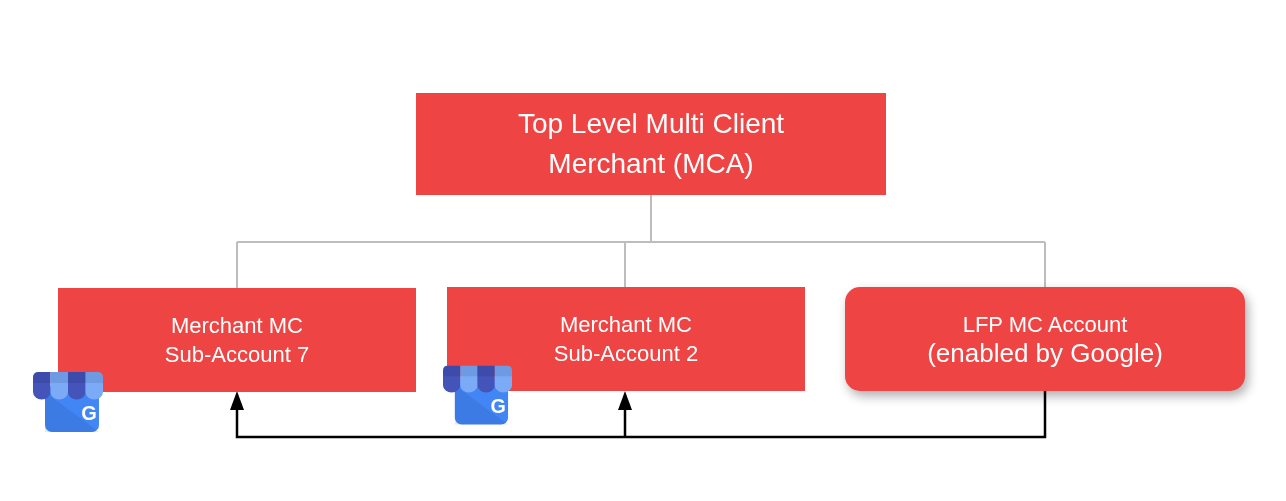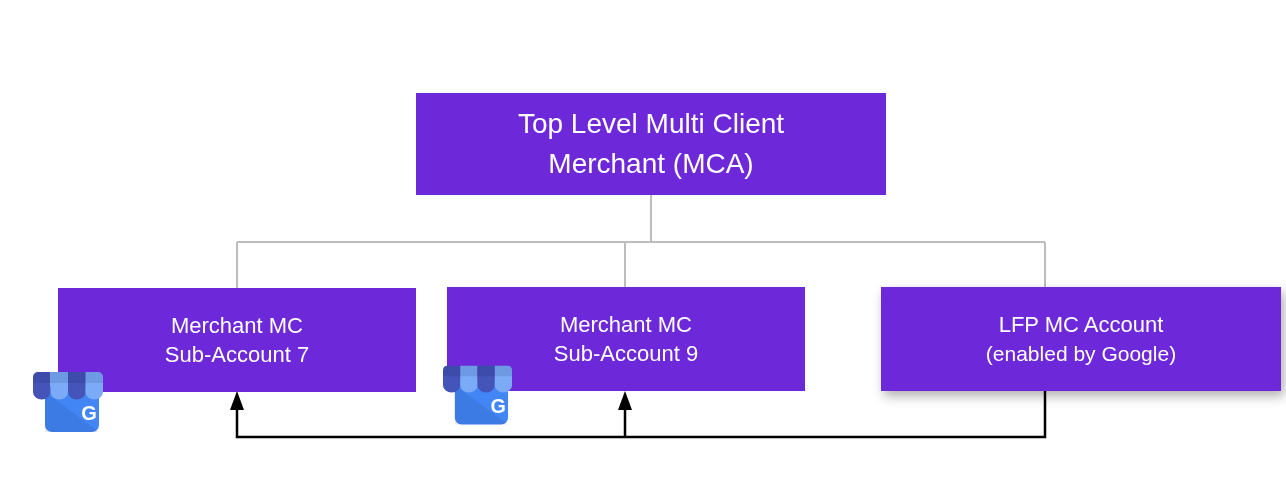--- a/index.html
+++ b/index.html
@@ -11,44 +11,45 @@
     font-family: "Liberation Sans", "DejaVu Sans", sans-serif;
     overflow: hidden;
   }
   .lines {
     position: absolute;
     left: 0; top: 0;
     width: 1286px; height: 501px;
   }
   .node {
     position: absolute;
-    background: #6d28d9;
+    background: #ef4444;
     color: #ffffff;
     display: flex;
     flex-direction: column;
     align-items: center;
     justify-content: center;
     text-align: center;
   }
   .node .ln { display: block; white-space: nowrap; }
   .node-root {
     left: 416px; top: 93px;
     width: 470px; height: 102px;
     font-size: 28px; line-height: 40px;
   }
   .node-child {
     font-size: 22px; line-height: 29px; text-align: right;
   }
   .node-c1 { left: 58px;  top: 288px; width: 358px; height: 104px; }
   .node-c2 { left: 447px; top: 287px; width: 358px; height: 104px; }
   .node-c3 {
-    left: 881px; top: 287px; width: 400px; height: 104px;
+    left: 845px; top: 287px; width: 400px; height: 104px;
     box-shadow: 3px 5px 11px rgba(0,0,0,0.32);
+    border-radius: 15px;
   }
-  .node-c3 .ln2 { font-size: 21px; }
+  .node-c3 .ln2 { font-size: 26px; }
   .gmb-icon { position: absolute; }
   .gmb-icon-1 { left: 33px;  top: 370px; width: 70px; height: 64px; }
   .gmb-icon-2 { left: 443px; top: 363px; width: 69px; height: 64px; }
 </style>
 </head>
 <body>
 
 <div class="stage">
 
   <svg class="lines" viewBox="0 0 1286 501" aria-hidden="true">
@@ -76,21 +77,21 @@
     <span class="ln ln2">Merchant (MCA)</span>
   </div>
 
   <div class="node node-child node-c1">
     <span class="ln ln1">Merchant MC</span>
     <span class="ln ln2">Sub-Account 7</span>
   </div>
 
   <div class="node node-child node-c2">
     <span class="ln ln1">Merchant MC</span>
-    <span class="ln ln2">Sub-Account 9</span>
+    <span class="ln ln2">Sub-Account 2</span>
   </div>
 
   <div class="node node-child node-c3">
     <span class="ln ln1">LFP MC Account</span>
     <span class="ln ln2">(enabled by Google)</span>
   </div>
 
   <svg class="gmb-icon gmb-icon-1" viewBox="0 0 70 64" aria-hidden="true">
     <defs>
       <clipPath id="awnclip1">

